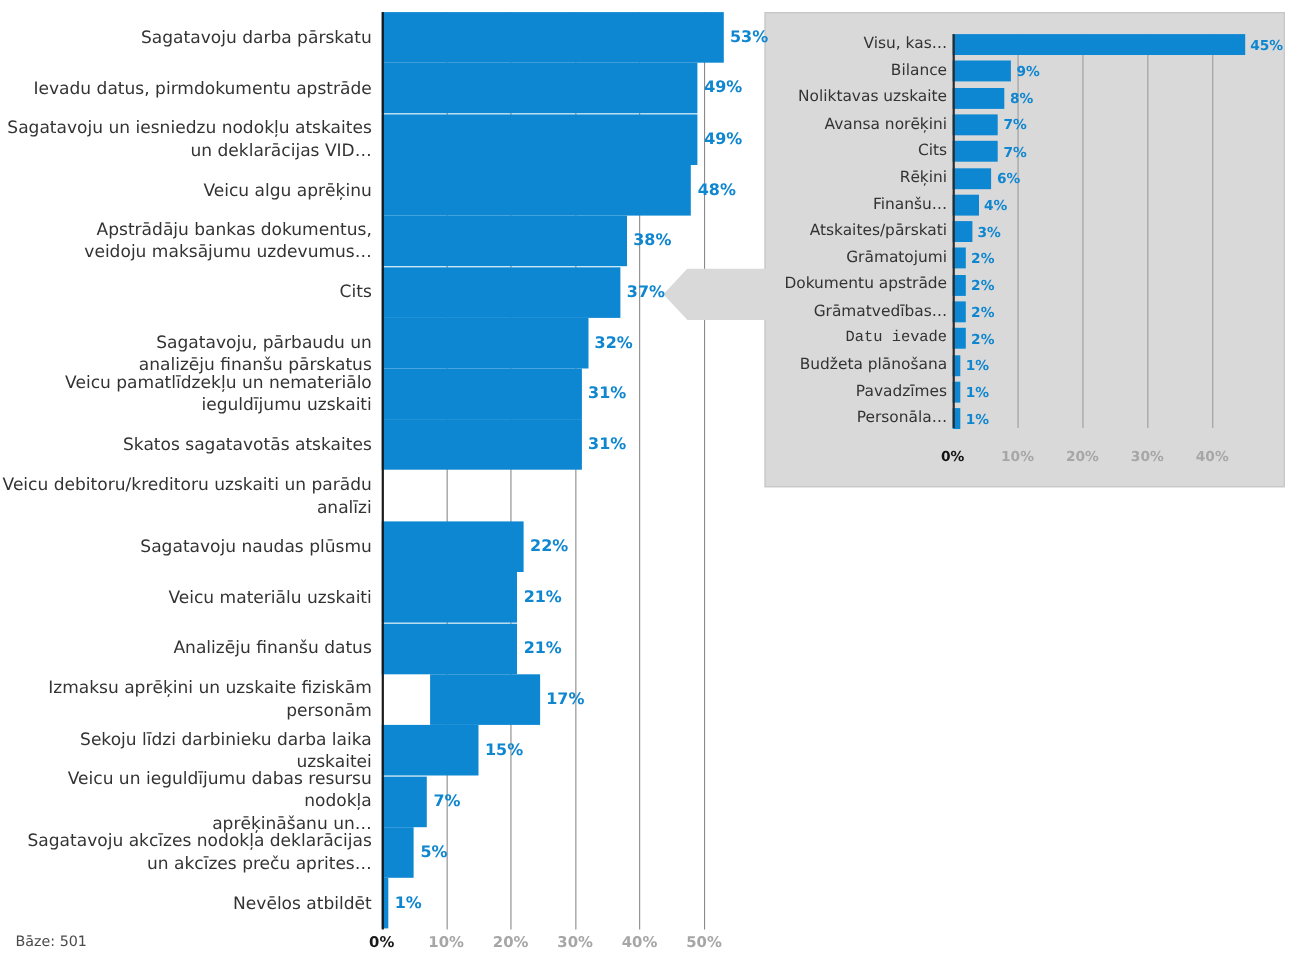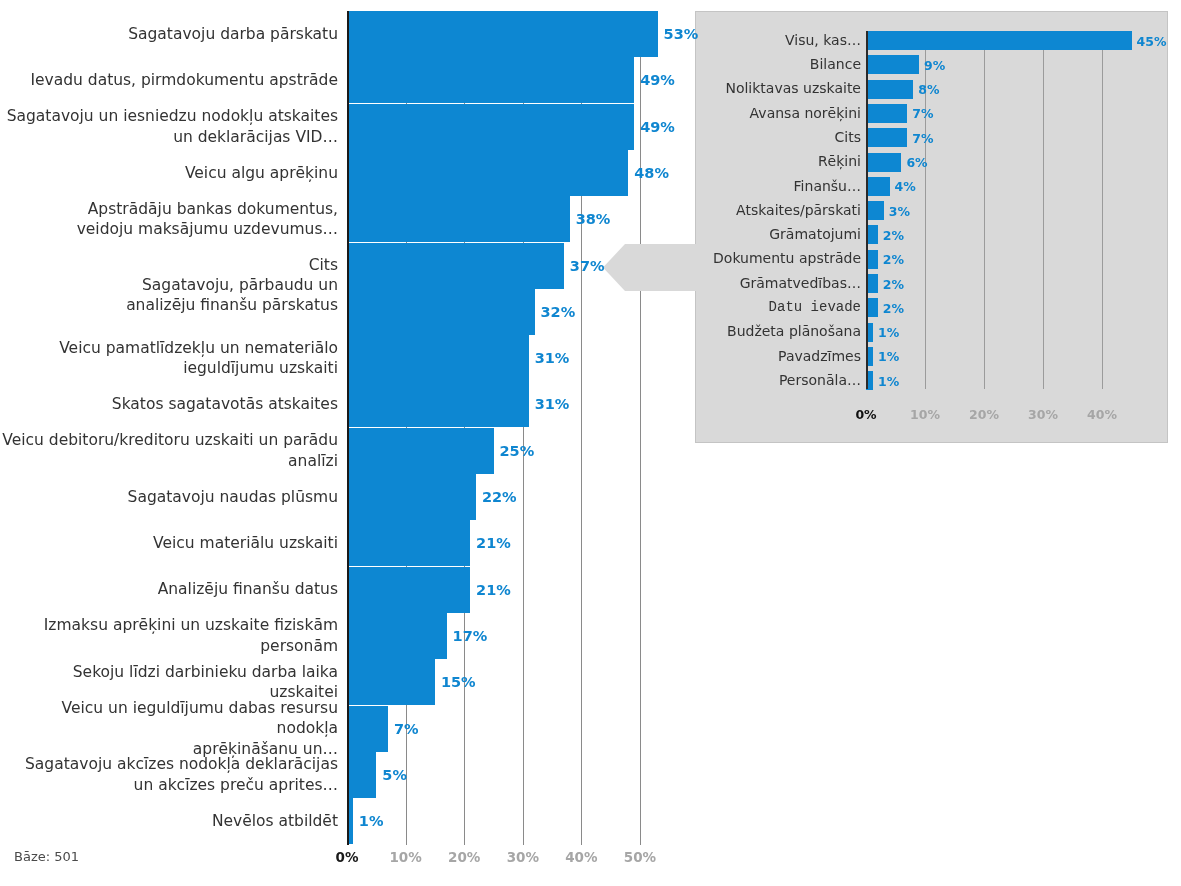--- a/index.html
+++ b/index.html
@@ -249,37 +249,33 @@
           <div class="m-val" style="left: 193.52px;">32%</div>
         </div>
         <div class="m-row" style="top: 324.1px;">
           <div class="m-bar" style="width: 181.66px; background: rgb(13, 135, 210);"></div>
           <div class="m-val" style="left: 187.66px;">31%</div>
         </div>
         <div class="m-row" style="top: 370.4px;">
           <div class="m-bar" style="width: 181.66px; background: rgb(13, 135, 210);"></div>
           <div class="m-val" style="left: 187.66px;">31%</div>
         </div>
-        <div class="m-row" style="top: 416.7px;">
-          <div class="m-bar" style="width: 146.5px; background: rgb(13, 135, 210);"></div>
-          <div class="m-val" style="left: 152.5px;">25%</div>
-        </div>
         <div class="m-row" style="top: 463px;">
           <div class="m-bar" style="width: 128.92px; background: rgb(13, 135, 210);"></div>
           <div class="m-val" style="left: 134.92px;">22%</div>
         </div>
         <div class="m-row" style="top: 509.3px;">
           <div class="m-bar" style="width: 123.06px; background: rgb(13, 135, 210);"></div>
           <div class="m-val" style="left: 129.06px;">21%</div>
         </div>
         <div class="m-row" style="top: 555.6px;">
           <div class="m-bar" style="width: 123.06px; background: rgb(13, 135, 210);"></div>
           <div class="m-val" style="left: 129.06px;">21%</div>
         </div>
-        <div class="m-row" style="top: 601.9px;">
+        <div class="m-row" style="top: 601.9px; margin-left: 44px;">
           <div class="m-bar" style="width: 99.62px; background: rgb(13, 135, 210);"></div>
           <div class="m-val" style="left: 105.62px;">17%</div>
         </div>
         <div class="m-row" style="top: 648.2px;">
           <div class="m-bar" style="width: 87.9px; background: rgb(13, 135, 210);"></div>
           <div class="m-val" style="left: 93.9px;">15%</div>
         </div>
         <div class="m-row" style="top: 694.5px;">
           <div class="m-bar" style="width: 41.02px; background: rgb(13, 135, 210);"></div>
           <div class="m-val" style="left: 47.02px;">7%</div>
@@ -315,21 +311,21 @@
       <div class="m-cat-wrap" style="top: 149.9px;">
         <div class="m-cat" style="position: static; width: auto;">Veicu algu aprēķinu</div>
       </div>
       <div class="m-cat-wrap" style="top: 196.2px;">
         <div class="m-cat" style="position: static; width: auto;">Apstrādāju bankas dokumentus,
 veidoju maksājumu uzdevumus…</div>
       </div>
       <div class="m-cat-wrap" style="top: 242.5px;">
         <div class="m-cat" style="position: static; width: auto;">Cits</div>
       </div>
-      <div class="m-cat-wrap" style="top: 272px;">
+      <div class="m-cat-wrap" style="top: 298px;">
         <div class="m-cat" style="position: static; width: auto;">Sagatavoju, pārbaudu un
 analizēju finanšu pārskatus</div>
       </div>
       <div class="m-cat-wrap" style="top: 381.4px;">
         <div class="m-cat" style="position: static; width: auto;">Skatos sagatavotās atskaites</div>
       </div>
       <div class="m-cat-wrap" style="top: 335.1px;">
         <div class="m-cat" style="position: static; width: auto;">Veicu pamatlīdzekļu un nemateriālo
 ieguldījumu uzskaiti</div>
       </div>

